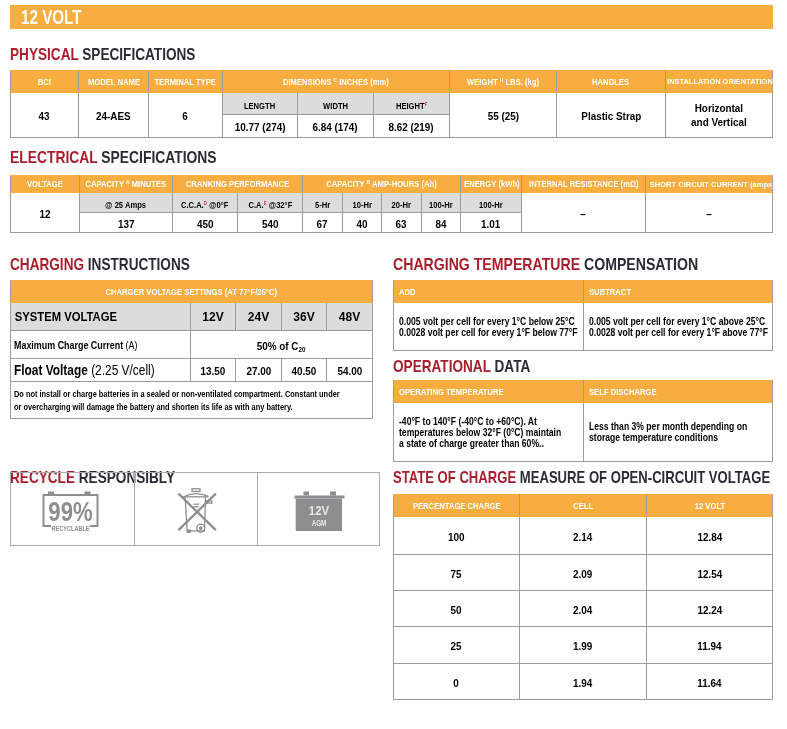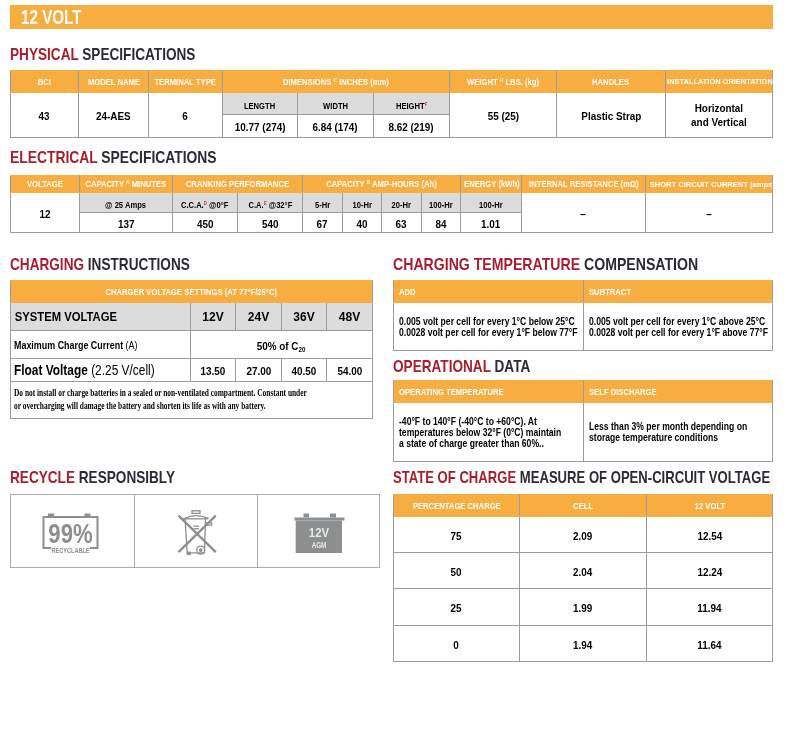--- a/index.html
+++ b/index.html
@@ -151,21 +151,21 @@
     <td class="w" colspan="4"><span class="v">50% of C<span style="font-size:7px; vertical-align:-2px;">20</span></span></td>
   </tr>
   <tr style="height:23px;">
     <td class="w lft2" style="font-size:14px; font-weight:bold;"><span class="cl" style="transform:scaleX(0.85);">Float Voltage <span class="rg">(2.25 V/cell)</span></span></td>
     <td class="w"><span class="v">13.50</span></td>
         <td class="w"><span class="v">27.00</span></td>
         <td class="w"><span class="v">40.50</span></td>
         <td class="w"><span class="v">54.00</span></td>
   </tr>
   <tr style="height:37px;">
-    <td class="w lft2" colspan="5" style="font-size:9.5px; line-height:13px; font-weight:bold;font-family:Liberation Serif, serif;"><span class="cl" style="transform:scaleX(0.78);">Do not install or charge batteries in a sealed or non-ventilated compartment. Constant under</span><br><span class="cl" style="transform:scaleX(0.78);">or overcharging will damage the battery and shorten its life as with any battery.</span></td>
+    <td class="w lft2" colspan="5" style="font-size:9.5px; line-height:13px; font-weight:bold;"><span class="cl" style="transform:scaleX(0.78);">Do not install or charge batteries in a sealed or non-ventilated compartment. Constant under</span><br><span class="cl" style="transform:scaleX(0.78);">or overcharging will damage the battery and shorten its life as with any battery.</span></td>
   </tr>
 </tbody>
   </table>
 
 <h2 class="abs" style="left:393px; top:255px; transform:scaleX(0.83);"><span class="red">CHARGING TEMPERATURE</span> COMPENSATION</h2>
 <table class="abs" style="left:393px; top:280px; width:379px;">
   <colgroup>
       <col style="width:190px">
       <col style="width:189px">
     </colgroup>
@@ -193,21 +193,21 @@
         <th class="o lft"><span class="cl" style="transform:scaleX(0.9);">SELF DISCHARGE</span></th>
       </tr>
   <tr style="height:59px;">
     <td class="w lft bodytxt"><span class="cl">-40°F to 140°F (-40°C to +60°C). At</span><br><span class="cl">temperatures below 32°F (0°C) maintain</span><br><span class="cl">a state of charge greater than 60%..</span></td>
     <td class="w lft bodytxt"><span class="cl">Less than 3% per month depending on</span><br><span class="cl">storage temperature conditions</span></td>
   </tr>
 </tbody>
   </table>
 
 <h2 class="abs" style="left:10px; top:468px;"><span class="red">RECYCLE</span> RESPONSIBLY</h2>
-<div class="abs" style="left:10px; top:494px; width:370px; height:74px; border:1px solid #ABABAB;">
+<div class="abs" style="left:10px; top:472px; width:370px; height:74px; border:1px solid #ABABAB;">
   <div class="abs" style="left:123px; top:0; width:1px; height:72px; background:#ABABAB;"></div>
   <div class="abs" style="left:246px; top:0; width:1px; height:72px; background:#ABABAB;"></div>
 
   <svg class="abs" style="left:28px; top:15px;" width="62" height="46" viewBox="0 0 62 46">
     <rect x="4.5" y="7" width="54" height="31" fill="none" stroke="#8C8E90" stroke-width="2"></rect>
     <rect x="9" y="3.5" width="6" height="4" fill="#8C8E90"></rect>
     <rect x="45.5" y="3.5" width="6" height="4" fill="#8C8E90"></rect>
     <rect x="12" y="35.5" width="39" height="9" fill="#fff"></rect>
     <text x="0" y="33" font-size="27" font-weight="bold" fill="#8C8E90" text-anchor="middle" transform="translate(31.5,0) scale(0.82,1)">99%</text>
     <text x="0" y="0" font-size="8" font-weight="bold" fill="#8C8E90" text-anchor="middle" transform="translate(31.5,43) scale(0.7,1)">RECYCLABLE</text>
@@ -248,20 +248,25 @@
       <col style="width:126px">
       <col style="width:127px">
       <col style="width:126px">
     </colgroup>
   <tbody>
       <tr style="height:22px;">
         <th class="o"><span class="c">PERCENTAGE CHARGE</span></th>
         <th class="o"><span class="c">CELL</span></th>
         <th class="o"><span class="c">12 VOLT</span></th>
       </tr>
+  <tr style="height:38px;">
+        <td class="w"><span class="v">100</span></td>
+        <td class="w"><span class="v">2.14</span></td>
+        <td class="w"><span class="v">12.84</span></td>
+      </tr>
   <tr style="height:36px;">
         <td class="w"><span class="v">75</span></td>
         <td class="w"><span class="v">2.09</span></td>
         <td class="w"><span class="v">12.54</span></td>
       </tr>
   <tr style="height:36px;">
         <td class="w"><span class="v">50</span></td>
         <td class="w"><span class="v">2.04</span></td>
         <td class="w"><span class="v">12.24</span></td>
       </tr>

